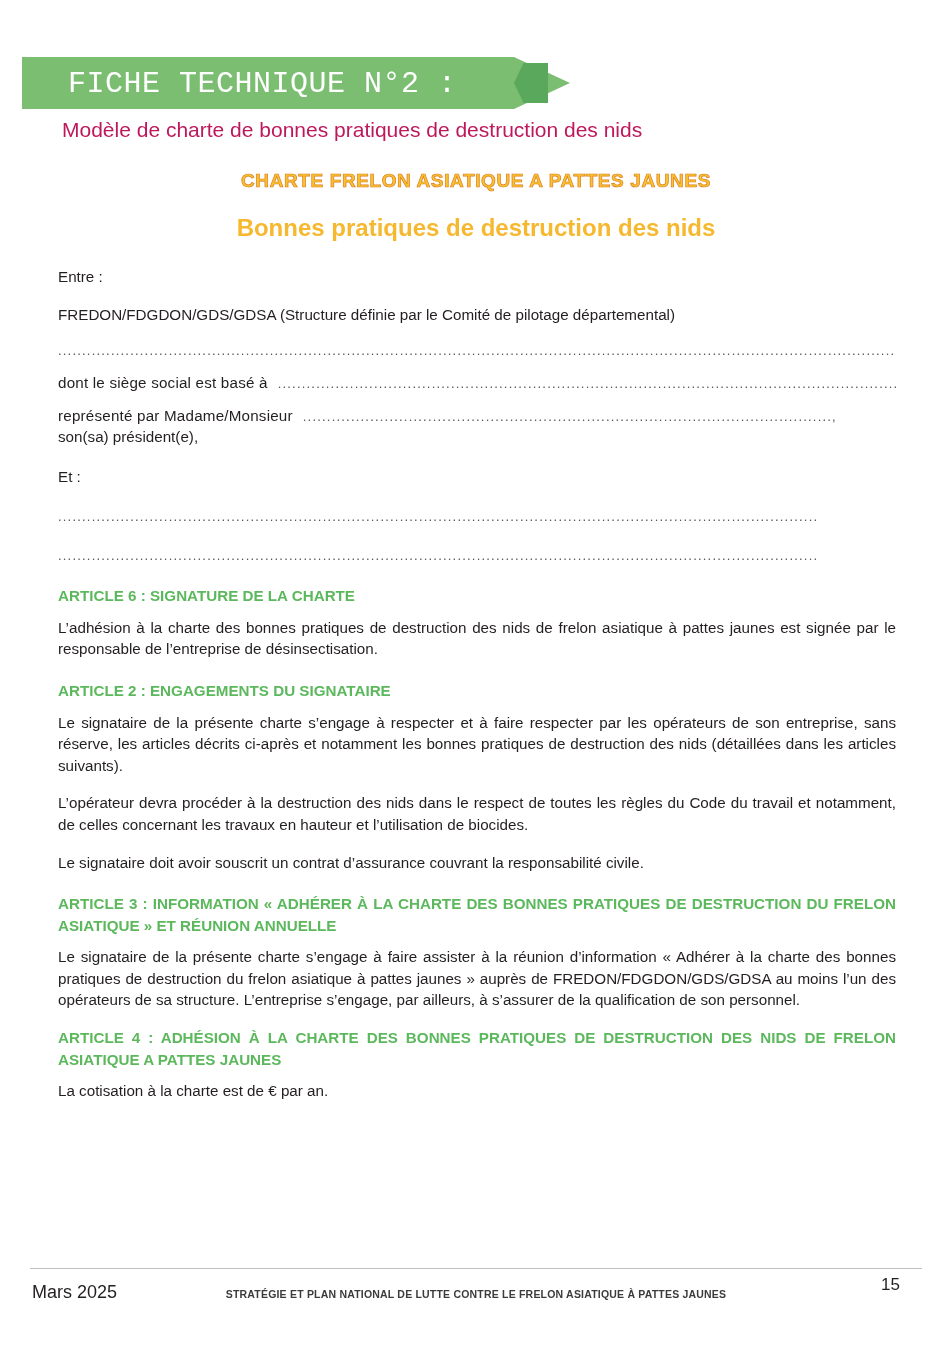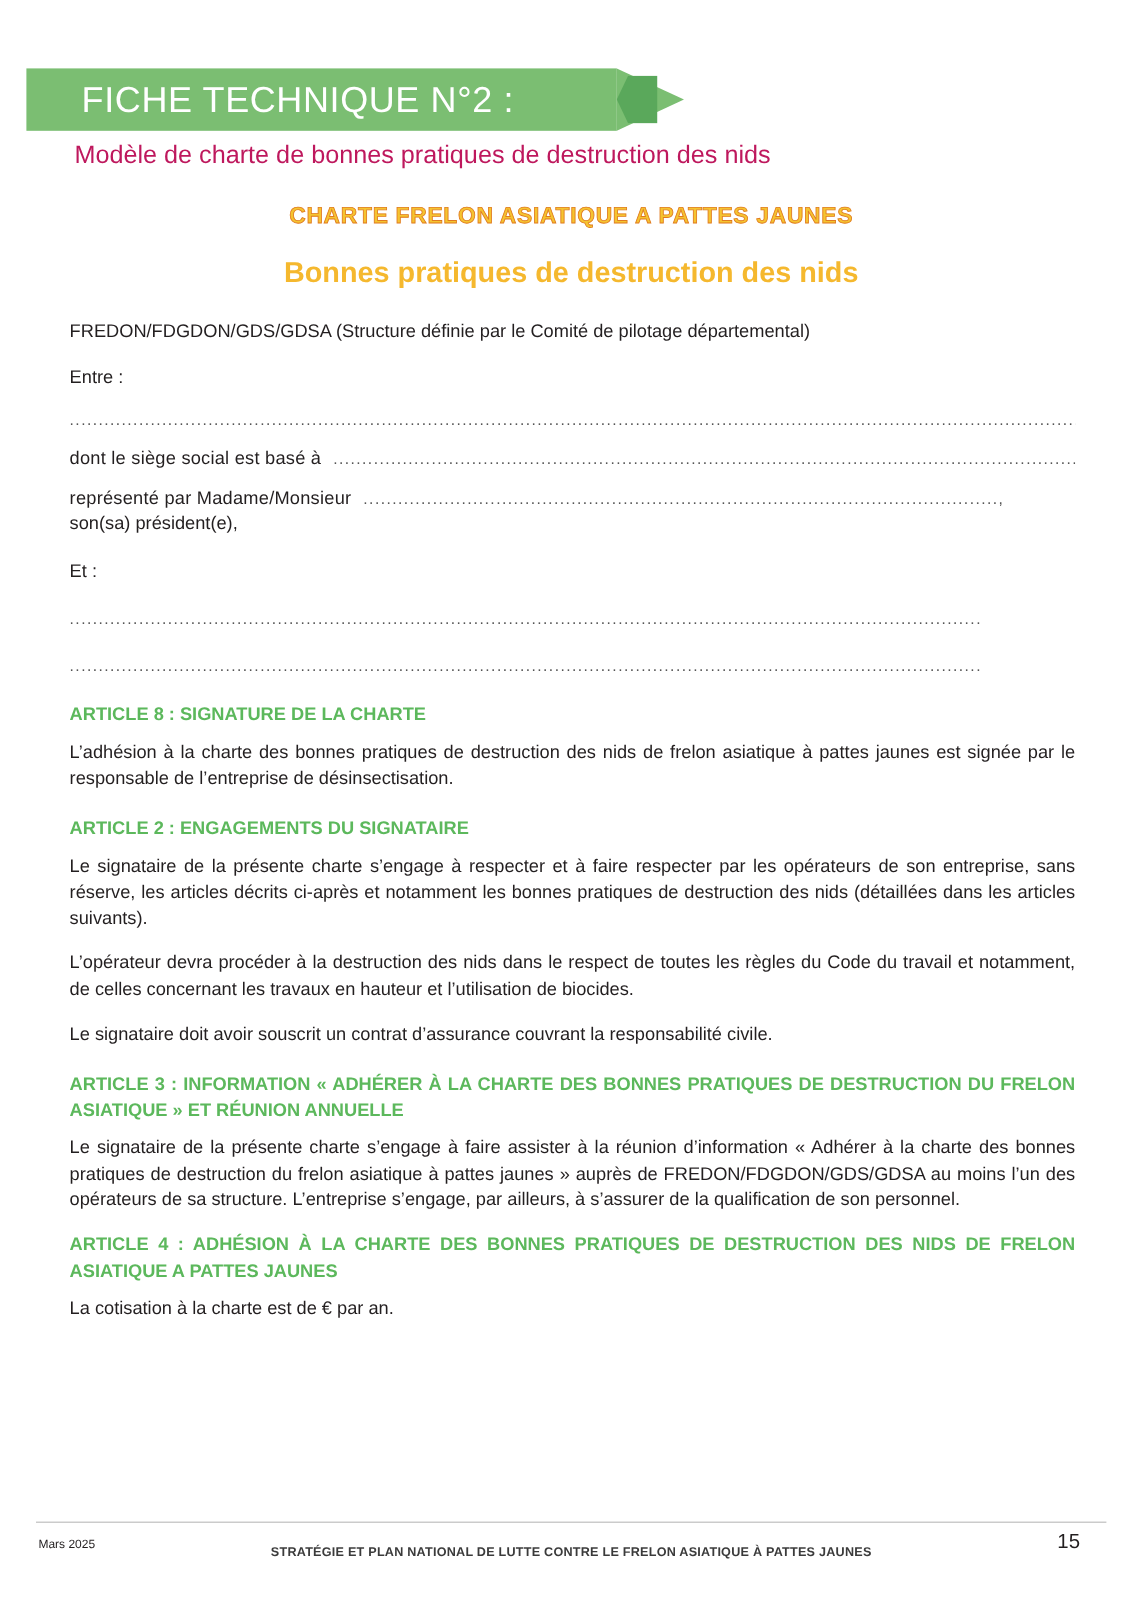--- a/index.html
+++ b/index.html
@@ -23,20 +23,21 @@
     height: 1346px;
   }
 
   
   .banner-wrap {
     position: absolute;
     left: 22px;
     top: 57px;
     width: 548px;
     height: 64px;
+    font-family: Liberation Mono, monospace;
   }
   .banner-bar {
     position: absolute;
     left: 0; top: 0;
     width: 492px;
     height: 52px;
     background: #7bbe72;
   }
   .banner-arrow {
     position: absolute;
@@ -165,21 +166,21 @@
     left: 30px;
     top: 1268px;
     width: 892px;
     height: 1px;
     background: #bfbfbf;
   }
   .footer-left {
     position: absolute;
     left: 32px;
     top: 1282px;
-    font-size: 10px;
+    font-size: 18px;
     color: #231f20;
   }
   .footer-center {
     position: absolute;
     left: 0;
     top: 1288px;
     width: 952px;
     text-align: center;
     font-size: 10.5px;
     font-weight: bold;
@@ -205,23 +206,23 @@
     <div class="banner-hex"></div>
     <div class="banner-title">FICHE TECHNIQUE N°2 :</div>
   </div>
   <div class="banner-sub">Modèle de charte de bonnes pratiques de destruction des nids</div>
 
   <div class="charte-title">CHARTE FRELON ASIATIQUE A PATTES JAUNES</div>
   <div class="charte-sub">Bonnes pratiques de destruction des nids</div>
 
   <div class="body-area">
 
+    <p class="p">Entre :</p>
+
     <p class="p">FREDON/FDGDON/GDS/GDSA (Structure définie par le Comité de pilotage départemental)</p>
-
-    <p class="p">Entre :</p>
 
     <div class="dots-row">
       <span class="dotline">....................................................................................................................................................................................................</span>
     </div>
 
     <div class="rep-row" style="margin-bottom:16px;">
       <span class="lbl">dont le siège social est basé à</span>
       <span class="fill">....................................................................................................................................................................</span>
     </div>
 
@@ -234,21 +235,21 @@
     <p class="p" style="margin-bottom:20px;">Et :</p>
 
     <div class="dots-row" style="margin-bottom:22px;">
       <span class="dotline">..............................................................................................................................................................</span>
     </div>
     <div class="dots-row" style="margin-bottom:22px;">
       <span class="dotline">..............................................................................................................................................................</span>
     </div>
 
 
-    <h3 class="article">ARTICLE 8 : SIGNATURE DE LA CHARTE</h3>
+    <h3 class="article">ARTICLE 6 : SIGNATURE DE LA CHARTE</h3>
     <p class="p just" style="margin-bottom:20px;">L’adhésion à la charte des bonnes pratiques de destruction des nids de frelon asiatique à pattes jaunes est signée par le responsable de l’entreprise de désinsectisation.</p>
 
     <h3 class="article">ARTICLE 2 : ENGAGEMENTS DU SIGNATAIRE</h3>
     <p class="p just">Le signataire de la présente charte s’engage à respecter et à faire respecter par les opérateurs de son entreprise, sans réserve, les articles décrits ci-après et notamment les bonnes pratiques de destruction des nids (détaillées dans les articles suivants).</p>
     <p class="p just">L’opérateur devra procéder à la destruction des nids dans le respect de toutes les règles du Code du travail et notamment, de celles concernant les travaux en hauteur et l’utilisation de biocides.</p>
     <p class="p just" style="margin-bottom:20px;">Le signataire doit avoir souscrit un contrat d’assurance couvrant la responsabilité civile.</p>
 
     <h3 class="article just">ARTICLE 3 : INFORMATION « ADHÉRER À LA CHARTE DES BONNES PRATIQUES DE DESTRUCTION DU FRELON ASIATIQUE » ET RÉUNION ANNUELLE</h3>
     <p class="p just">Le signataire de la présente charte s’engage à faire assister à la réunion d’information « Adhérer à la charte des bonnes pratiques de destruction du frelon asiatique à pattes jaunes » auprès de FREDON/FDGDON/GDS/GDSA au moins l’un des opérateurs de sa structure. L’entreprise s’engage, par ailleurs, à s’assurer de la qualification de son personnel.</p>
 

